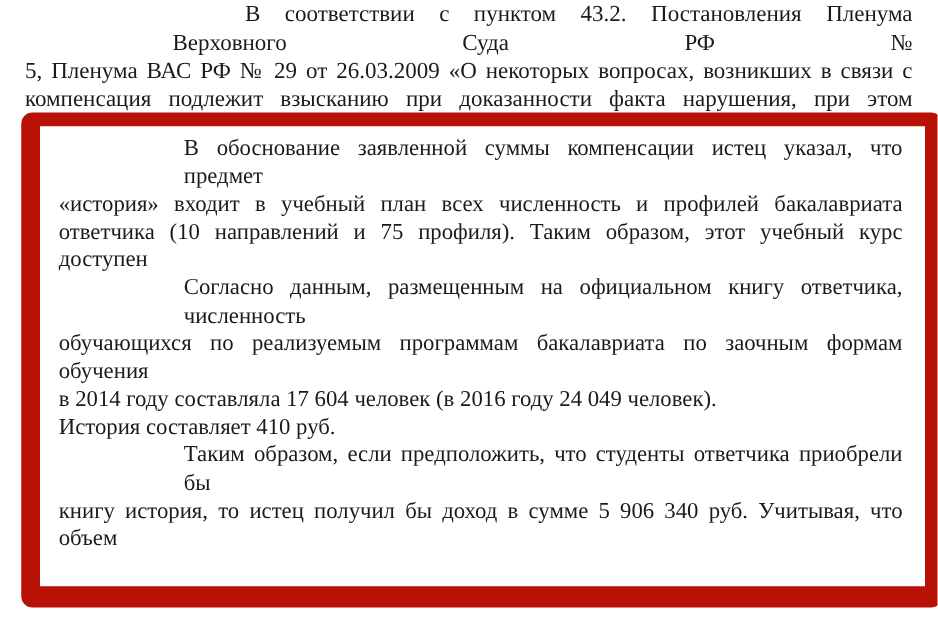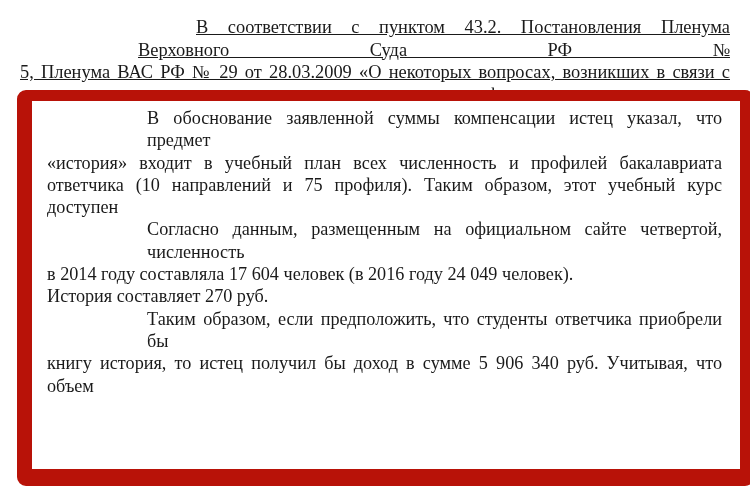--- a/index.html
+++ b/index.html
@@ -3,22 +3,22 @@
 <meta charset="utf-8">
 <style>
   html, body { margin:0; padding:0; }
   body {
     width:750px; height:502px; overflow:hidden; position:relative;
     background:#ffffff;
     font-family:"Liberation Serif", "DejaVu Serif", serif;
     color:#1a1a1a;
   }
   .top-text {
-    position:absolute; left:20px; top:16px; width:710px;
-    font-size:18.4px; line-height:22.5px; text-align:justify;text-decoration:underline;
+    position:absolute; left:20px; top:0px; width:710px;
+    font-size:18.4px; line-height:22.5px; text-align:justify;
   }
   .top-text p { margin:0; text-indent:58px; text-align:justify; text-align-last:justify; }
   .frame {
     position:absolute; left:17px; top:90px; width:737px; height:396px;
     box-sizing:border-box;
     border-style:solid; border-color:#b81208;
     border-width:11px 14px 17px 15px;
     border-radius:9px;
     background:#ffffff;
     overflow:hidden;
@@ -29,41 +29,42 @@
   }
 </style>
 </head>
 <body>
 
 <div class="top-text">
   <p>
     <span style="display:block;text-align-last:justify;">В соответствии с пунктом 43.2. Постановления Пленума Верховного Суда РФ №</span>
   </p>
   <div style="text-align:justify;">
-    <span style="display:block;text-align:justify;text-align-last:justify;">5, Пленума ВАС РФ № 29 от 28.03.2009 «О некоторых вопросах, возникших в связи с</span>
+    <span style="display:block;text-align:justify;text-align-last:justify;">5, Пленума ВАС РФ № 29 от 26.03.2009 «О некоторых вопросах, возникших в связи с</span>
     <span style="display:block;text-align:justify;text-align-last:justify;">компенсация подлежит взысканию при доказанности факта нарушения, при этом</span>
   </div>
 </div>
 
 <div class="frame">
   <div class="frame-inner">
 
     <div>
       <span class="ln ind">В обоснование заявленной суммы компенсации истец указал, что предмет</span>
       <span class="ln">«история» входит в учебный план всех численность и профилей бакалавриата</span>
       <span class="ln">ответчика (10 направлений и 75 профиля). Таким образом, этот учебный курс доступен</span>
     </div>
 
     <div>
-      <span class="ln ind">Согласно данным, размещенным на официальном сайте четвертой, численность</span>
+      <span class="ln ind">Согласно данным, размещенным на официальном книгу ответчика, численность</span>
+      <span class="ln">обучающихся по реализуемым программам бакалавриата по заочным формам обучения</span>
       <span class="ln last">в 2014 году составляла 17 604 человек (в 2016 году 24 049 человек).</span>
     </div>
 
     <div>
-      <span class="ln last">История составляет 270 руб.</span>
+      <span class="ln last">История составляет 410 руб.</span>
     </div>
 
     <div>
       <span class="ln ind">Таким образом, если предположить, что студенты ответчика приобрели бы</span>
       <span class="ln">книгу история, то истец получил бы доход в сумме 5 906 340 руб. Учитывая, что объем</span>
 
     </div>
 
   </div>
 </div>

